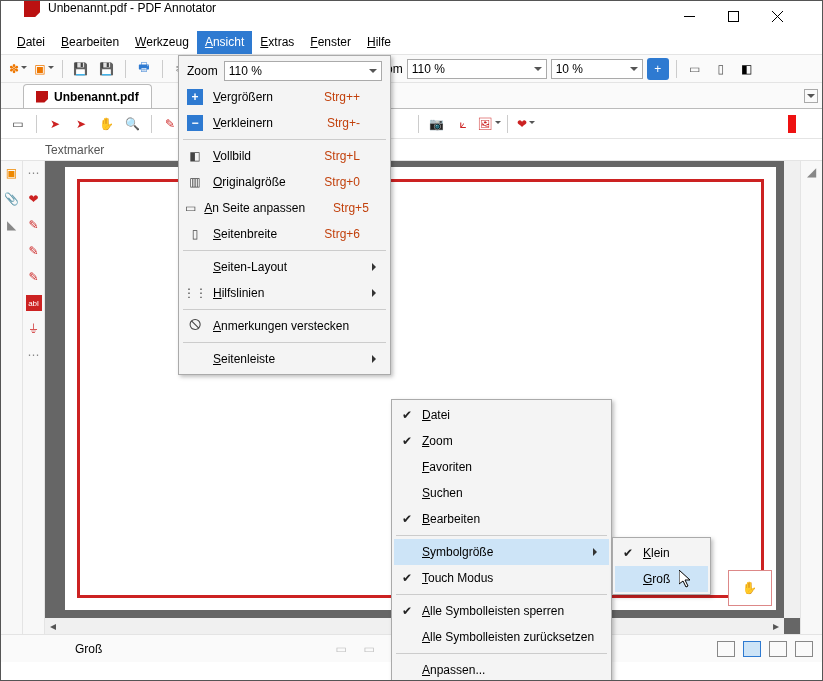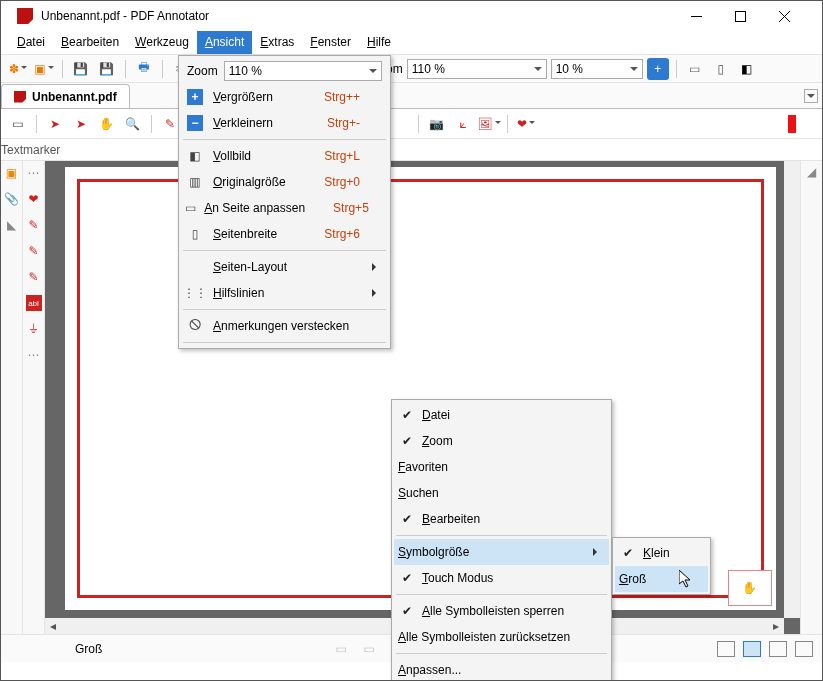--- a/index.html
+++ b/index.html
@@ -1,19 +1,19 @@
 <!DOCTYPE html>
 <html><head>
 <meta charset="utf-8">
 <style>
   * { box-sizing: border-box; margin: 0; padding: 0; font-family: "Segoe UI", Tahoma, sans-serif; font-size: 12px; }
   body { background: #fff; width: 823px; height: 681px; position: relative; overflow: hidden; border: 1px solid #555; }
 
   
-  .titlebar { height: 30px; display: flex; align-items: center; padding: 0 16px; background: #fff; }
+  .titlebar { height: 30px; display: flex; align-items: flex-start; padding: 0 23px; background: #fff; }
   .titlebar .app-icon { width: 16px; height: 16px; background: #b11; margin-right: 8px; display:inline-block; clip-path: polygon(0 0,100% 0,100% 70%,70% 100%,0 100%);}
   .titlebar .title { flex: 1; }
   .winbtns { display: flex; gap: 0; }
   .winbtn { width: 44px; height: 30px; display:flex; align-items:center; justify-content:center; }
   .winbtn svg { width: 11px; height: 11px; }
 
   
   .menubar { height: 24px; display:flex; align-items:stretch; border-bottom:1px solid #e4e4e4; padding-left:8px;}
   .menubar .mitem { padding: 4px 8px; cursor:default;}
   .menubar .mitem.open { background:#2e7ad1; color:#fff;}
@@ -24,34 +24,34 @@
   .tbtn { width:22px; height:22px; display:flex; align-items:center; justify-content:center; color:#555;}
   .sep { width:1px; height:18px; background:#ccc; margin:0 3px;}
   .zoomlbl { margin-left: 150px;}
   .zoomsel { width:140px; height:20px; border:1px solid #aaa; background:#fff; display:flex; align-items:center; padding:0 4px; position:relative;}
   .zoomsel::after { content:""; position:absolute; right:4px; top:7px; border:4px solid transparent; border-top-color:#555;}
   .zoomsel2 { width:92px;}
   .tbtn.blue { color:#2e7ad1;}
   .tbtn.orange { color:#e70;}
 
   
-  .tabstrip { height: 26px; display:flex; align-items:flex-end; border-bottom:1px solid #bbb; background:#fafafa; position:relative;}
+  .tabstrip { height: 26px; display:flex; align-items:flex-end; padding-left:22px; border-bottom:1px solid #bbb; background:#fafafa; position:relative;}
   .tab { height:24px; border:1px solid #bbb; border-bottom:none; border-radius:4px 4px 0 0; padding:3px 12px; background:#fff; display:flex; align-items:center; gap:6px;}
   .tab .red-ico { width:12px; height:12px; background:#b11; clip-path: polygon(0 0,100% 0,100% 70%,70% 100%,0 100%);}
   .tabstrip .drop { position:absolute; right:4px; top:6px; width:14px; height:14px; border:1px solid #aaa; display:flex; align-items:center; justify-content:center;}
   .tabstrip .drop::after{content:"";border:4px solid transparent; border-top-color:#555; margin-top:3px;}
 
   
   .edittb { height:30px; display:flex; align-items:center; padding:2px 6px; gap:4px; border-bottom:1px solid #e4e4e4; background:#fff;}
   .edittb .tbtn { color:#c22;}
   .edittb .blk { color:#333;}
   .favred { width:8px; height:18px; background:#e11; margin-left:auto; margin-right:20px;}
 
   
-  .lblrow { height:22px; display:flex; align-items:center; border-bottom:1px solid #e4e4e4;}
+  .lblrow { height:22px; display:flex; align-items:center; padding-left:44px; border-bottom:1px solid #e4e4e4;}
   .lblrow span { color:#555;}
 
   
   .content { position:relative; height: 473px; display:flex;}
   .sidel { width:22px; background:#f8f8f8; border-right:1px solid #e4e4e4; display:flex; flex-direction:column; align-items:center; padding-top:4px; gap:10px;}
   .sidel .sicon { width:16px; height:16px; display:flex; align-items:center; justify-content:center;}
   .sider { width:22px; background:#f8f8f8; border-left:1px solid #e4e4e4; display:flex; flex-direction:column; align-items:center; padding-top:4px; gap:10px;}
   .canvas-wrap { flex:1; position:relative; background:#666; overflow:hidden;}
   .canvas-inner { position:absolute; inset:0 16px 16px 0; background:#666;}
   .page { position:absolute; left:20px; top:6px; right:8px; bottom:8px; background:#fff;}
@@ -78,21 +78,21 @@
   .menu .row { height:26px; display:flex; align-items:center; padding:0 28px 0 4px; gap:8px; position:relative; white-space:nowrap;}
   .menu .row:hover, .menu .row.hl { background:#cde4f7;}
   .menu .ic { width:20px; height:20px; display:flex; align-items:center; justify-content:center; color:#444;}
   .menu .lbl { flex:1;}
   .menu .lbl .ul { text-decoration:underline;}
   .menu .sc { color:#c2410c; margin-left:20px;}
   .menu .sub::after { content:""; position:absolute; right:8px; top:50%; margin-top:-4px; border:4px solid transparent; border-left-color:#333;}
   .menu .msep { height:1px; background:#ccc; margin:3px 2px;}
   .menu .chk::before { content:"✔"; position:absolute; left:8px; font-size:12px; color:#222;}
   .menu .chk .lbl { margin-left:24px;}
-  .menu .row.nochk .lbl { }
+  .menu .row.nochk .lbl { margin-left:24px;}
 
   .menu1 { left:177px; top:54px; width:213px;}
   .menu2 { left:390px; top:398px; width:221px;}
   .menu3 { left:611px; top:536px; width:99px;}
 
   .zoomtop { display:flex; align-items:center; height:26px; padding:2px 6px; gap:6px;}
   .zoomtop .zsel { flex:1; height:20px; border:1px solid #aaa; background:#fff; display:flex; align-items:center; padding:0 4px; position:relative;}
   .zoomtop .zsel::after{content:""; position:absolute; right:4px; top:7px; border:4px solid transparent; border-top-color:#555;}
 
   .chevd::after { content:""; display:inline-block; border:3px solid transparent; border-top-color:#555; margin-left:2px; vertical-align:middle;}
@@ -298,20 +298,24 @@
       <div class="row sub">
         <span class="ic">⋮⋮</span>
         <span class="lbl"><span class="ul">H</span>ilfslinien</span>
       </div>
       <div class="msep"></div>
       <div class="row">
         <span class="ic">🛇</span>
         <span class="lbl"><span class="ul">A</span>nmerkungen verstecken</span>
       </div>
       <div class="msep"></div>
+      <div class="row sub">
+        <span class="ic"></span>
+        <span class="lbl"><span class="ul">S</span>eitenleiste</span>
+      </div>
     </div>
 </div>
 
 <div class="menu menu2">
   <div id="menu2-items">
       <div class="row chk">
         <span class="lbl"><span class="ul">D</span>atei</span>
       </div>
       <div class="row chk">
         <span class="lbl"><span class="ul">Z</span>oom</span>

